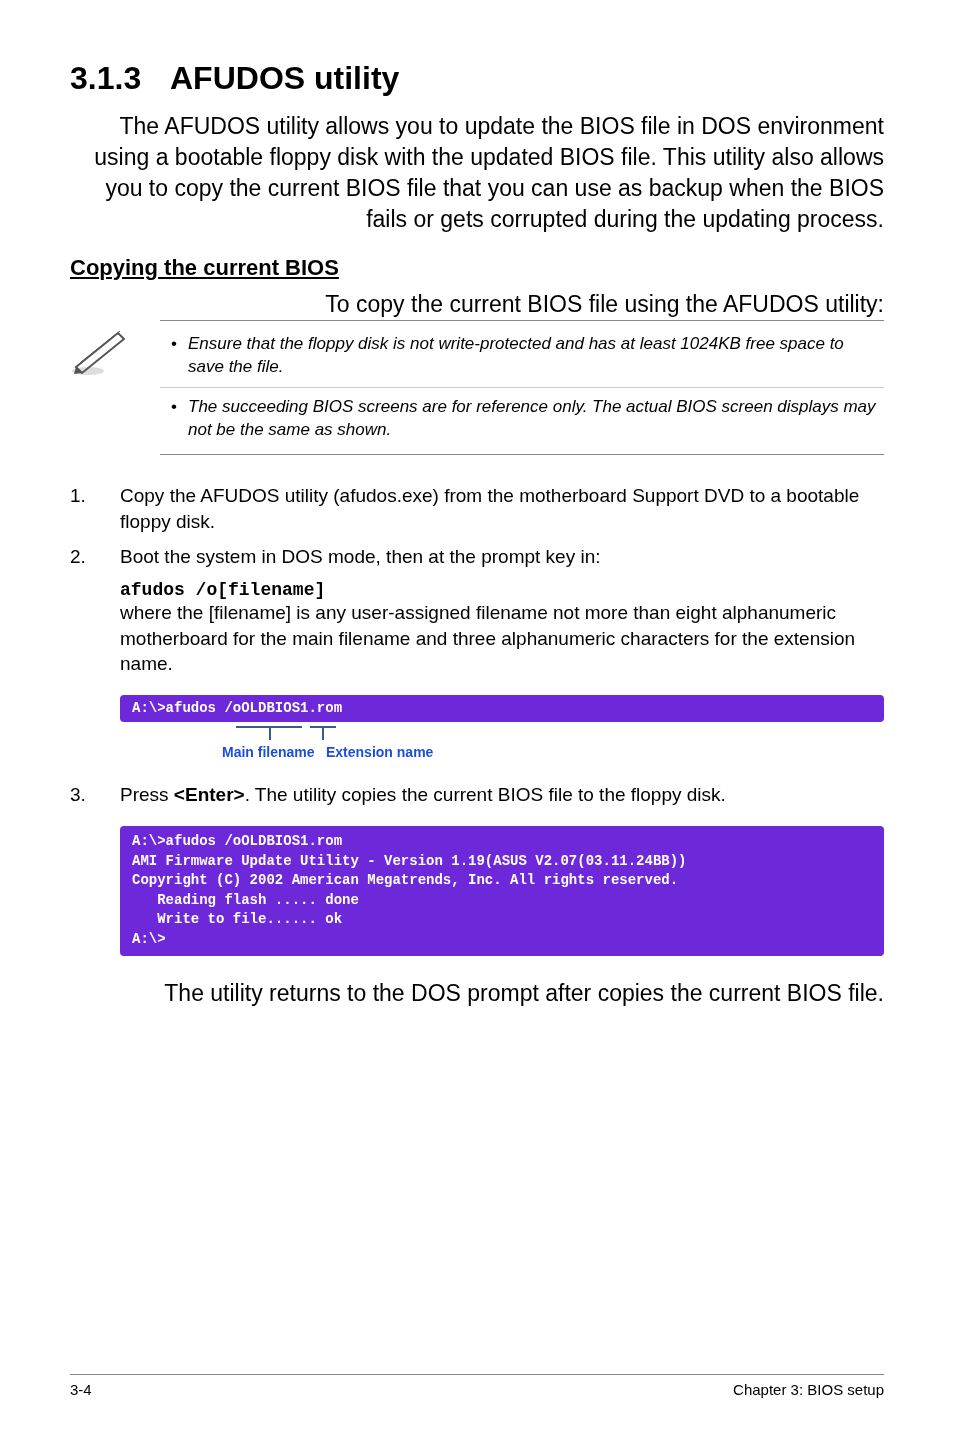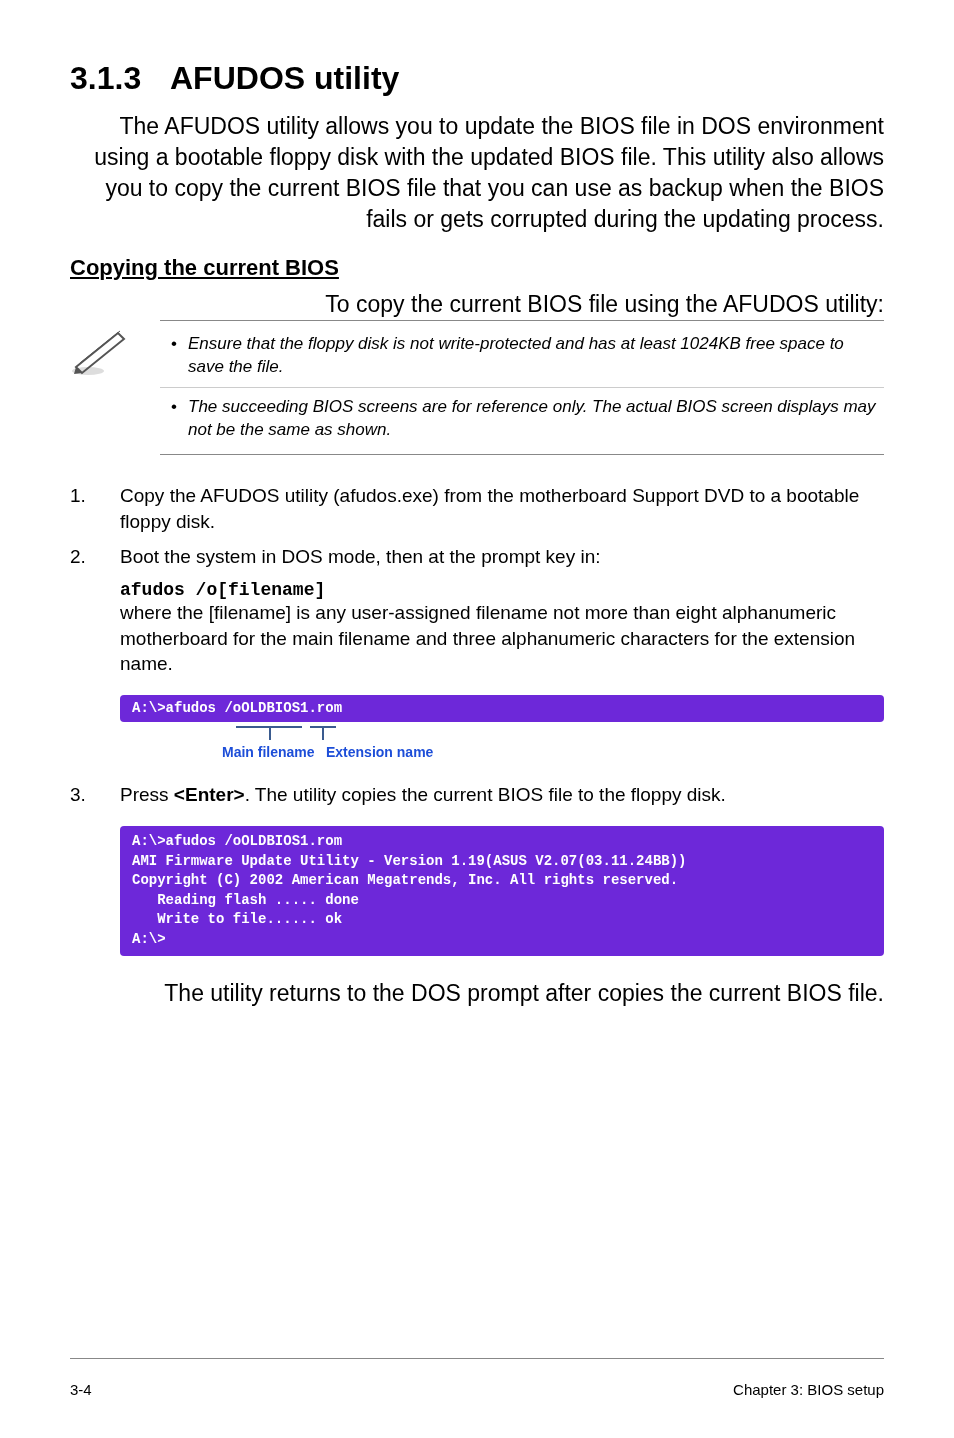--- a/index.html
+++ b/index.html
@@ -119,21 +119,21 @@
     font-size: 14px;
     font-weight: bold;
     color: #1d4ed8;
   }
   .footer {
     position: absolute;
     bottom: 40px;
     left: 70px;
     right: 70px;
     border-top: 1px solid #888;
-    padding-top: 22px;
+    padding-top: 6px;
     font-size: 15px;
     display: flex;
     justify-content: space-between;
   }
 </style>
 </head>
 <body>
 
 <div class="h2">
   <span class="num">3.1.3</span><span>AFUDOS utility</span>

